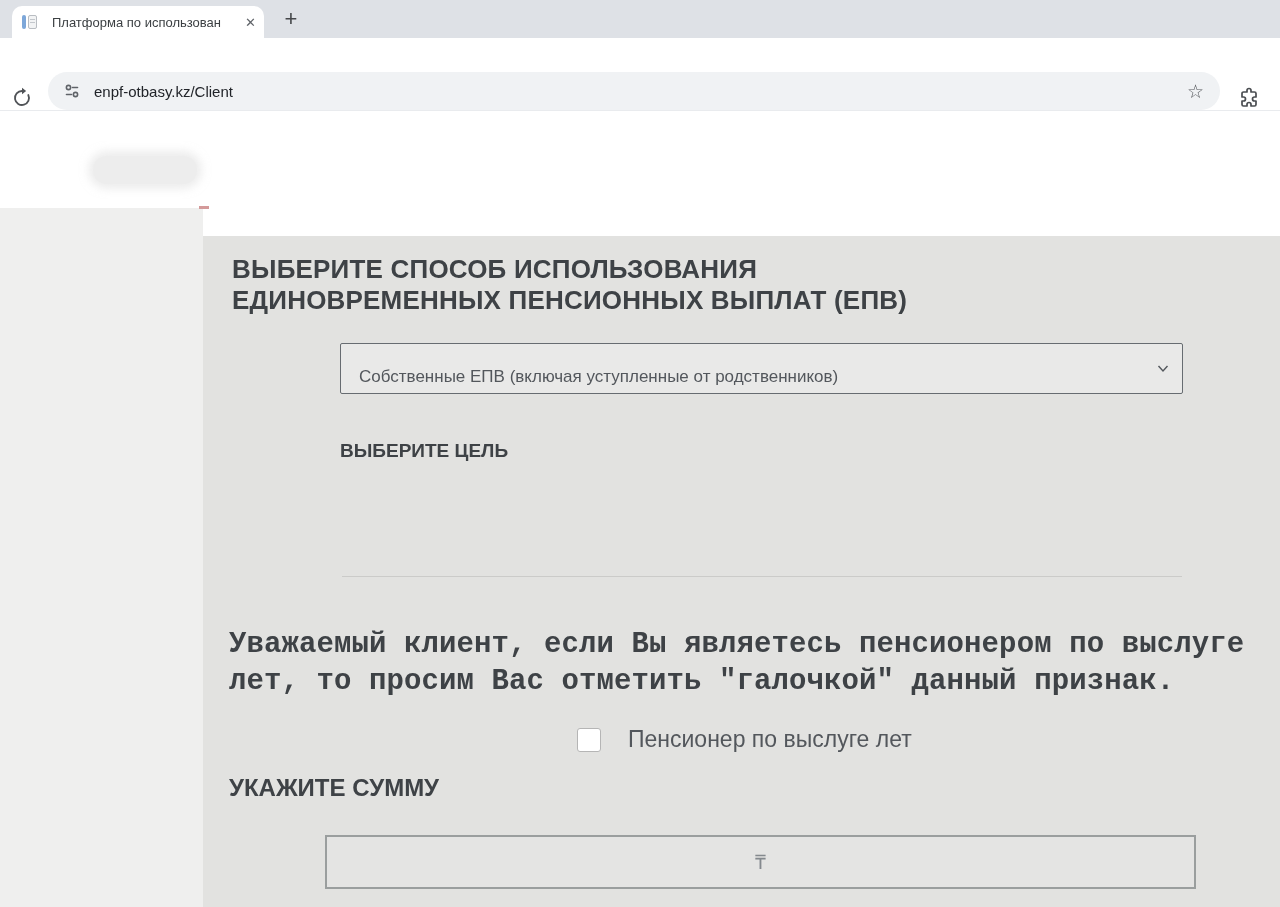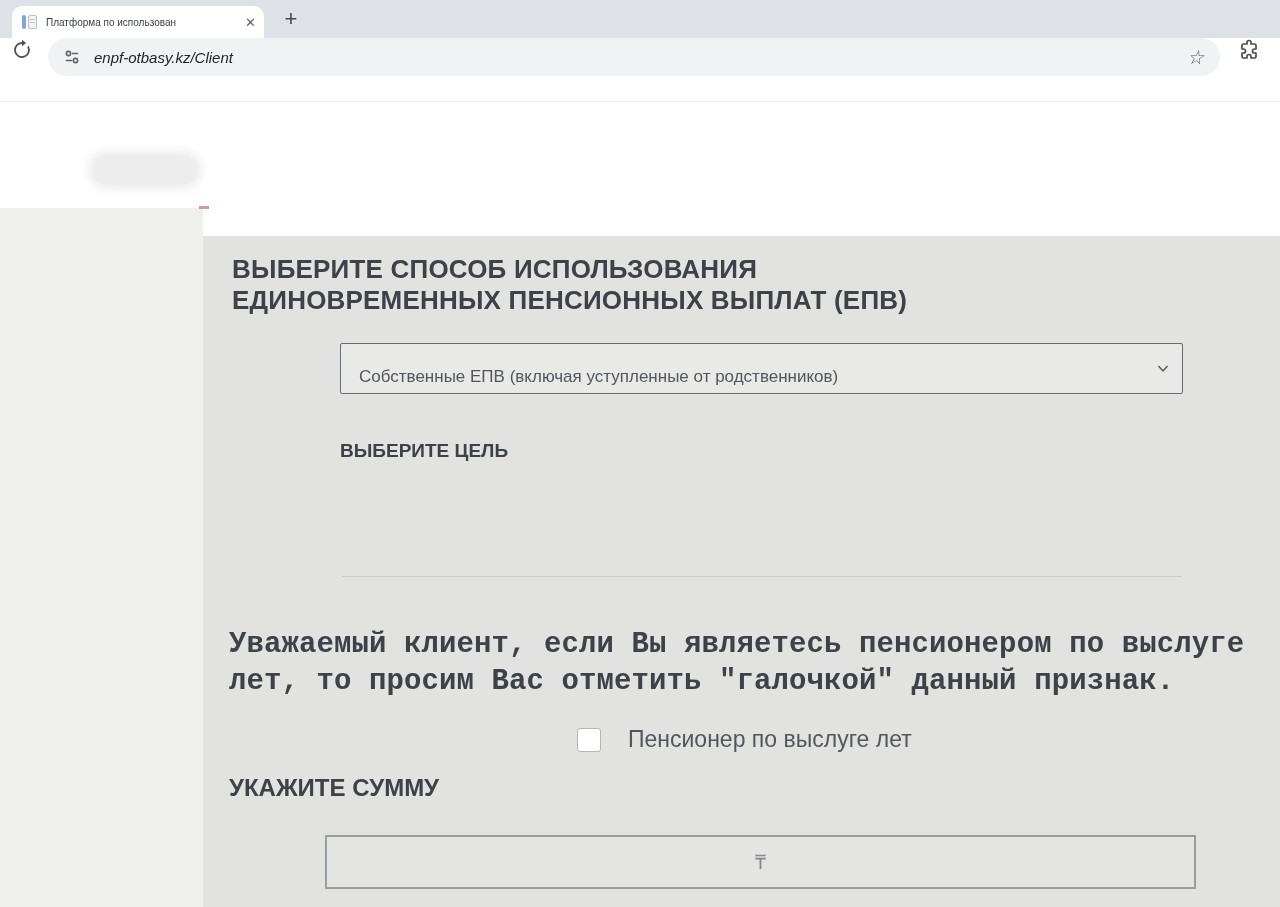--- a/index.html
+++ b/index.html
@@ -9,29 +9,29 @@
   
   .tabstrip { position: absolute; left: 0; top: 0; width: 1280px; height: 38px; background: #dee1e6; }
   .tab { position: absolute; left: 12px; top: 6px; width: 252px; height: 32px; background: #ffffff;
          border-radius: 10px 10px 0 0; display: flex; align-items: center; padding: 0 8px 0 10px; }
   .favicon { width: 16px; height: 16px; position: relative; flex: 0 0 16px; }
   .favicon .bar { position: absolute; left: 0; top: 1px; width: 4px; height: 14px; background: #7da7d9; border-radius: 2px; }
   .favicon .doc { position: absolute; left: 6px; top: 1px; width: 9px; height: 14px; background: #f2f3f4;
                   border: 1px solid #b9bdc2; border-radius: 2px; }
   .favicon .doc::before, .favicon .doc::after { content: ""; position: absolute; left: 1px; right: 1px; height: 1px; background: #c3c7cc; }
   .favicon .doc::before { top: 3px; } .favicon .doc::after { top: 6px; }
-  .tab-title { flex: 1; margin-left: 8px; font-size: 10px; color: #3c4043; white-space: nowrap; overflow: hidden; position: relative; }
+  .tab-title { flex: 1; margin-left: 14px; font-size: 13px; color: #3c4043; white-space: nowrap; overflow: hidden; position: relative; }
   .tab-title .fade { position: absolute; right: 0; top: 0; width: 18px; height: 100%;
                      background: linear-gradient(90deg, rgba(255,255,255,0), #ffffff); }
   .tab-close { font-size: 13px; color: #5f6368; margin-left: 4px; cursor: pointer; line-height: 1; }
   .newtab { position: absolute; left: 276px; top: 5px; width: 30px; height: 30px; text-align: center; line-height: 28px;
             font-size: 22px; color: #45474a; cursor: pointer; }
 
-  .toolbar { position: absolute; left: 0; top: 38px; width: 1280px; height: 64px; background: #ffffff;
-             border-bottom: 1px solid #e9ebee; display: flex; align-items: flex-start; font-style: italic; }
+  .toolbar { position: absolute; left: 0; top: 38px; width: 1280px; height: 73px; background: #ffffff;
+             border-bottom: 1px solid #e9ebee; display: flex; align-items: flex-end; }
   .reload { width: 24px; height: 24px; margin-left: 10px; flex: 0 0 24px; cursor: pointer; }
   .omnibox { flex: 1; height: 38px; margin-left: 14px; margin-right: 18px; background: #f0f2f4; border-radius: 19px;
              display: flex; align-items: center; padding: 0 14px; }
   .site-settings { width: 20px; height: 20px; flex: 0 0 20px; cursor: pointer; }
   .url-text { margin-left: 12px; font-size: 15px; color: #212429; flex: 1; white-space: nowrap; }
   .star { font-size: 19px; color: #54575b; cursor: pointer; line-height: 1; margin-right: 2px; }
   .extensions { width: 24px; height: 24px; margin-right: 18px; flex: 0 0 24px; cursor: pointer; }
 
   
   .sitenav { position: absolute; left: 0; top: 130px; width: 1280px; height: 78px; background: #ffffff; }

